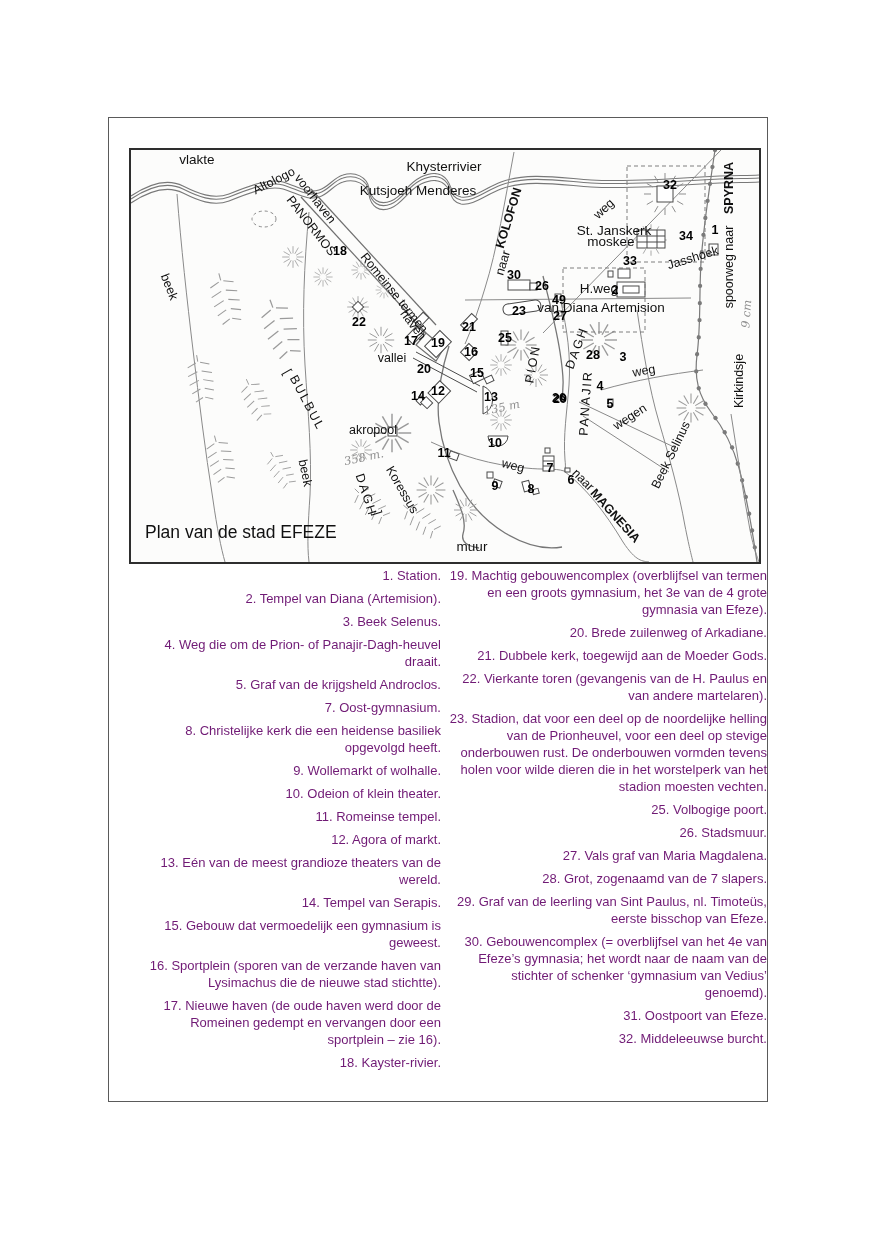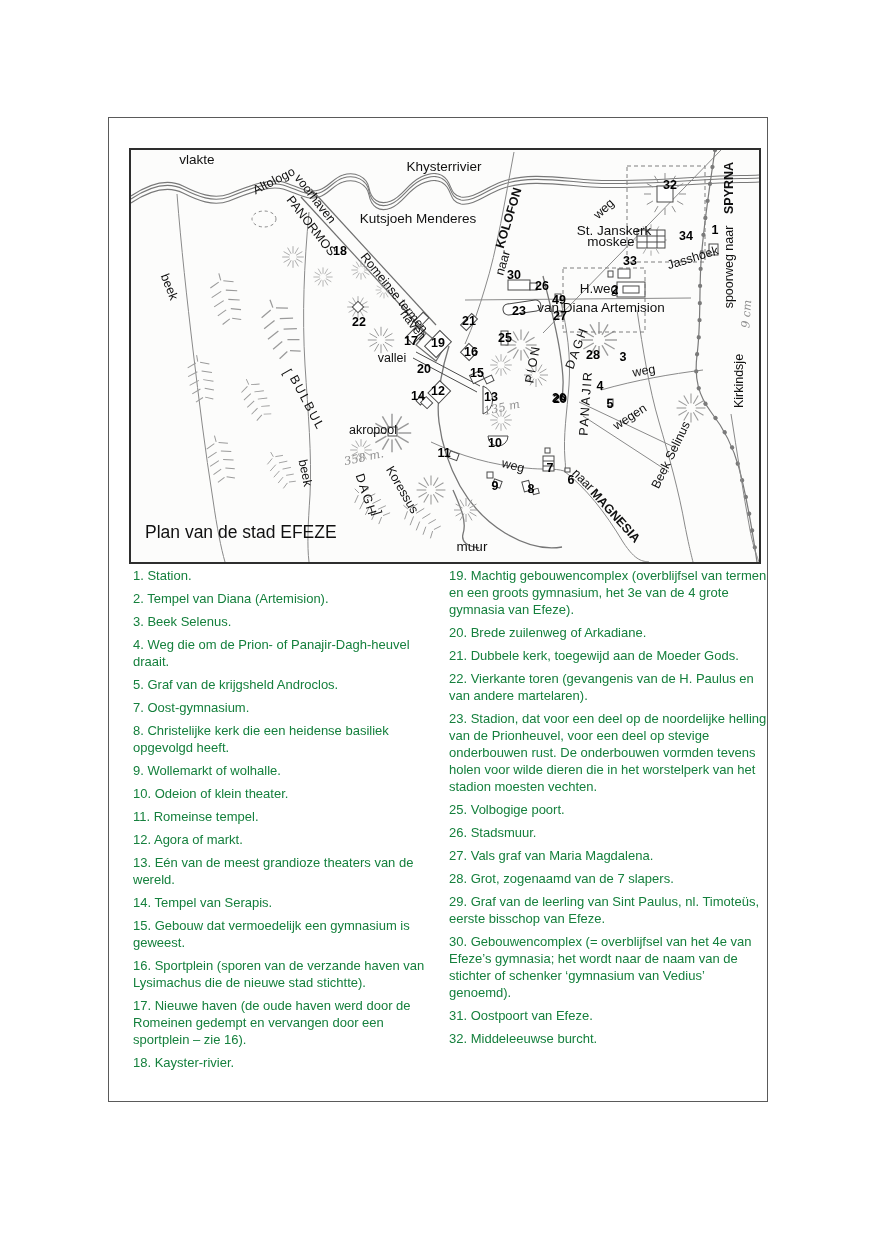--- a/index.html
+++ b/index.html
@@ -13,21 +13,21 @@
   .map-label{position:absolute;font-size:12.5px;color:#101010;white-space:nowrap;line-height:1;}
   .map-label.bold{font-weight:bold;}
   .map-label.big{font-size:13.5px;}
   .map-label.sp{letter-spacing:2px;}
   .map-label.hand{font-family:"DejaVu Serif",serif;font-style:italic;color:#8f8f8f;font-size:11.5px;}
   .map-num{position:absolute;font-weight:bold;font-size:12.5px;color:#000;white-space:nowrap;line-height:1;}
   .map-title{position:absolute;left:14px;top:372px;font-size:17.5px;color:#101010;}
   .legend-col{position:absolute;top:567px;}
   #legend-left{left:133px;width:308px;}
   #legend-right{left:449px;width:318px;}
-  .legend-item{margin:0 0 6px 0;font-size:13px;line-height:17px;color:#15803d;}
+  .legend-item{margin:0 0 6px 0;font-size:13px;line-height:17px;color:#701a75;text-align:right;}
 </style>
 </head>
 <body>
 
 <div class="sheet">
   <div class="page-border"></div>
 
   <div class="map-panel">
     <svg class="map-art" width="628" height="412" viewBox="0 0 628 412">
       <defs>
@@ -220,21 +220,21 @@
         <rect x="257" y="277" width="9" height="9"></rect>
       </g>
     </svg>
 
     <div id="map-labels">
         <span class="map-label big" style="left: 66px; top: 10px; transform: translate(-50%, -50%) rotate(0deg);">vlakte</span>
         <span class="map-label" style="left: 143px; top: 31px; transform: translate(-50%, -50%) rotate(-27deg);">Altologo</span>
         <span class="map-label" style="left: 184px; top: 49px; transform: translate(-50%, -50%) rotate(52deg);">voorhaven</span>
         <span class="map-label" style="left: 180px; top: 76px; transform: translate(-50%, -50%) rotate(52deg);">PANORMOS</span>
         <span class="map-label big" style="left: 313px; top: 17px; transform: translate(-50%, -50%) rotate(0deg);">Khysterrivier</span>
-        <span class="map-label big" style="left: 287px; top: 69px; transform: translate(-50%, -50%) rotate(0deg);">Kutsjoeh Menderes</span>
+        <span class="map-label big" style="left: 287px; top: 41px; transform: translate(-50%, -50%) rotate(0deg);">Kutsjoeh Menderes</span>
         <span class="map-label" style="left: 372px; top: 113px; transform: translate(-50%, -50%) rotate(-73deg);">naar</span>
         <span class="map-label bold" style="left: 378px; top: 68px; transform: translate(-50%, -50%) rotate(-73deg);">KOLOFON</span>
         <span class="map-label" style="left: 473px; top: 59px; transform: translate(-50%, -50%) rotate(-43deg);">weg</span>
         <span class="map-label big" style="left: 483px; top: 81px; transform: translate(-50%, -50%) rotate(0deg);">St. Janskerk</span>
         <span class="map-label big" style="left: 480px; top: 92px; transform: translate(-50%, -50%) rotate(0deg);">moskee</span>
         <span class="map-label" style="left: 562px; top: 108px; transform: translate(-50%, -50%) rotate(-17deg);">Jasshoek</span>
         <span class="map-label" style="left: 598px; top: 117px; transform: translate(-50%, -50%) rotate(-90deg);">spoorweg naar</span>
         <span class="map-label bold" style="left: 598px; top: 38px; transform: translate(-50%, -50%) rotate(-90deg);">SPYRNA</span>
         <span class="map-label" style="left: 38px; top: 137px; transform: translate(-50%, -50%) rotate(68deg);">beek</span>
         <span class="map-label" style="left: 263px; top: 143px; transform: translate(-50%, -50%) rotate(51deg);">Romeinse termen</span>
@@ -262,21 +262,21 @@
         <span class="map-label big" style="left: 341px; top: 397px; transform: translate(-50%, -50%) rotate(0deg);">muur</span>
         <span class="map-label" style="left: 608px; top: 231px; transform: translate(-50%, -50%) rotate(-90deg);">Kirkindsje</span>
         <span class="map-label hand" style="left: 616px; top: 164px; transform: translate(-50%, -50%) rotate(-86deg);">9 cm</span>
         <span class="map-label hand" style="left: 371px; top: 258px; transform: translate(-50%, -50%) rotate(-12deg);">135 m</span>
       </div>
     <div id="map-numbers">
         <span class="map-num" style="left: 209px; top: 101px; transform: translate(-50%, -50%);">18</span>
         <span class="map-num" style="left: 228px; top: 172px; transform: translate(-50%, -50%);">22</span>
         <span class="map-num" style="left: 280px; top: 191px; transform: translate(-50%, -50%);">17</span>
         <span class="map-num" style="left: 307px; top: 193px; transform: translate(-50%, -50%);">19</span>
-        <span class="map-num" style="left: 338px; top: 171px; transform: translate(-50%, -50%);">21</span>
+        <span class="map-num" style="left: 338px; top: 177px; transform: translate(-50%, -50%);">21</span>
         <span class="map-num" style="left: 340px; top: 202px; transform: translate(-50%, -50%);">16</span>
         <span class="map-num" style="left: 293px; top: 219px; transform: translate(-50%, -50%);">20</span>
         <span class="map-num" style="left: 374px; top: 188px; transform: translate(-50%, -50%);">25</span>
         <span class="map-num" style="left: 388px; top: 161px; transform: translate(-50%, -50%);">23</span>
         <span class="map-num" style="left: 383px; top: 125px; transform: translate(-50%, -50%);">30</span>
         <span class="map-num" style="left: 411px; top: 136px; transform: translate(-50%, -50%);">26</span>
         <span class="map-num" style="left: 428px; top: 150px; transform: translate(-50%, -50%);">49</span>
         <span class="map-num" style="left: 429px; top: 166px; transform: translate(-50%, -50%);">27</span>
         <span class="map-num" style="left: 429px; top: 217px; transform: translate(-50%, -50%); margin-top: 32px;">29</span>
         <span class="map-num" style="left: 462px; top: 205px; transform: translate(-50%, -50%);">28</span>

